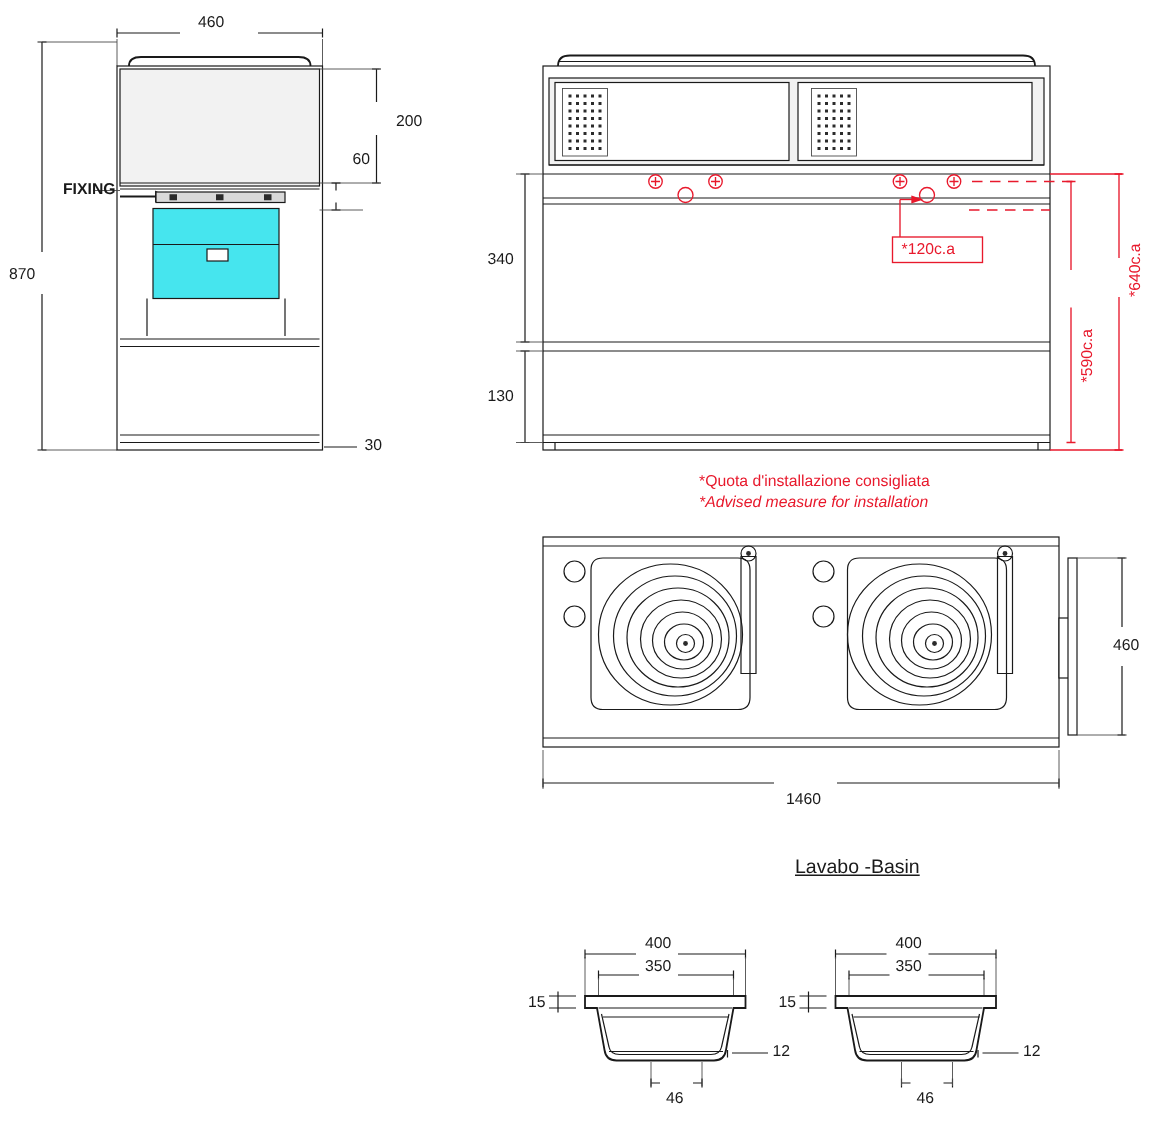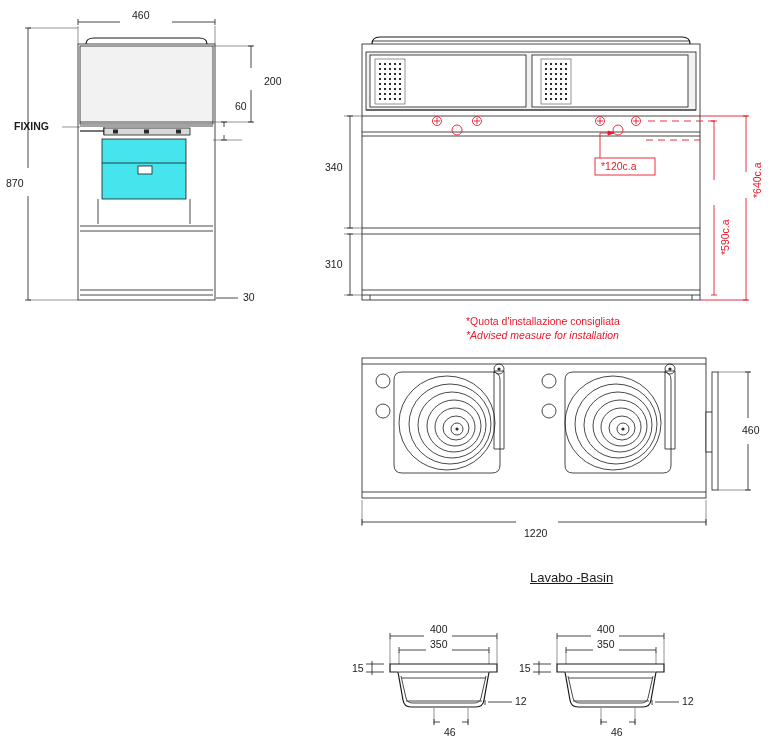--- a/index.html
+++ b/index.html
@@ -23,21 +23,21 @@
   }
   .lbl {
     position: absolute;
     font-family: "Liberation Sans", sans-serif;
     font-size: 10.5px;
     color: #1a1a1a;
     white-space: nowrap;
     line-height: 1;
   }
   .lbl.red { color: #e8192c; }
-  .lbl.bold { font-weight: bold; }
+  .lbl.bold { font-weight: bold; margin-left: 28px; }
   .lbl.big { font-size: 13px; }
   .lbl.vert {
     transform-origin: left top;
     transform: rotate(-90deg);
   }
   svg { display: block; }
   .thin  { stroke: #1a1a1a; stroke-width: 0.8; fill: none; }
   .med   { stroke: #1a1a1a; stroke-width: 1.2; fill: none; }
   .hair  { stroke: #4a4a4a; stroke-width: 0.6; fill: none; }
   .redln { stroke: #e8192c; stroke-width: 0.9; fill: none; }
@@ -400,29 +400,29 @@
   </g>
 </svg>
 
 <div class="lbl" style="left:132px; top:10px;">460</div>
 <div class="lbl" style="left:6px; top:178px;">870</div>
 <div class="lbl" style="left:264px; top:76px;">200</div>
 <div class="lbl" style="left:235px; top:101px;">60</div>
 <div class="lbl" style="left:243px; top:292px;">30</div>
 <div class="lbl bold" style="left:14px; top:121px;">FIXING</div>
 
-<div class="lbl" style="left:325px; top:162px;">340</div>
-<div class="lbl" style="left:325px; top:259px;">310</div>
+<div class="lbl" style="left:325px; top:168px;">340</div>
+<div class="lbl" style="left:325px; top:259px;">130</div>
 <div class="lbl red" style="left:601px; top:161px;">*120c.a</div>
 <div class="lbl red vert" style="left:752px; top:198px;">*640c.a</div>
 <div class="lbl red vert" style="left:720px; top:255px;">*590c.a</div>
 <div class="lbl red" style="left:466px; top:316px;text-align:right;">*Quota d'installazione consigliata</div>
 <div class="lbl red" style="left:466px; top:330px;font-style:italic;">*Advised measure for installation</div>
 
-<div class="lbl" style="left:524px; top:528px;">1220</div>
+<div class="lbl" style="left:524px; top:528px;">1460</div>
 <div class="lbl" style="left:742px; top:425px;">460</div>
 
 <div class="lbl big" style="left:530px; top:571px;text-decoration:underline;">Lavabo -Basin</div>
 
 <div class="lbl" style="left:430px; top:624px;">400</div>
 <div class="lbl" style="left:430px; top:639px;">350</div>
 <div class="lbl" style="left:352px; top:663px;">15</div>
 <div class="lbl" style="left:515px; top:696px;">12</div>
 <div class="lbl" style="left:444px; top:727px;">46</div>
 

